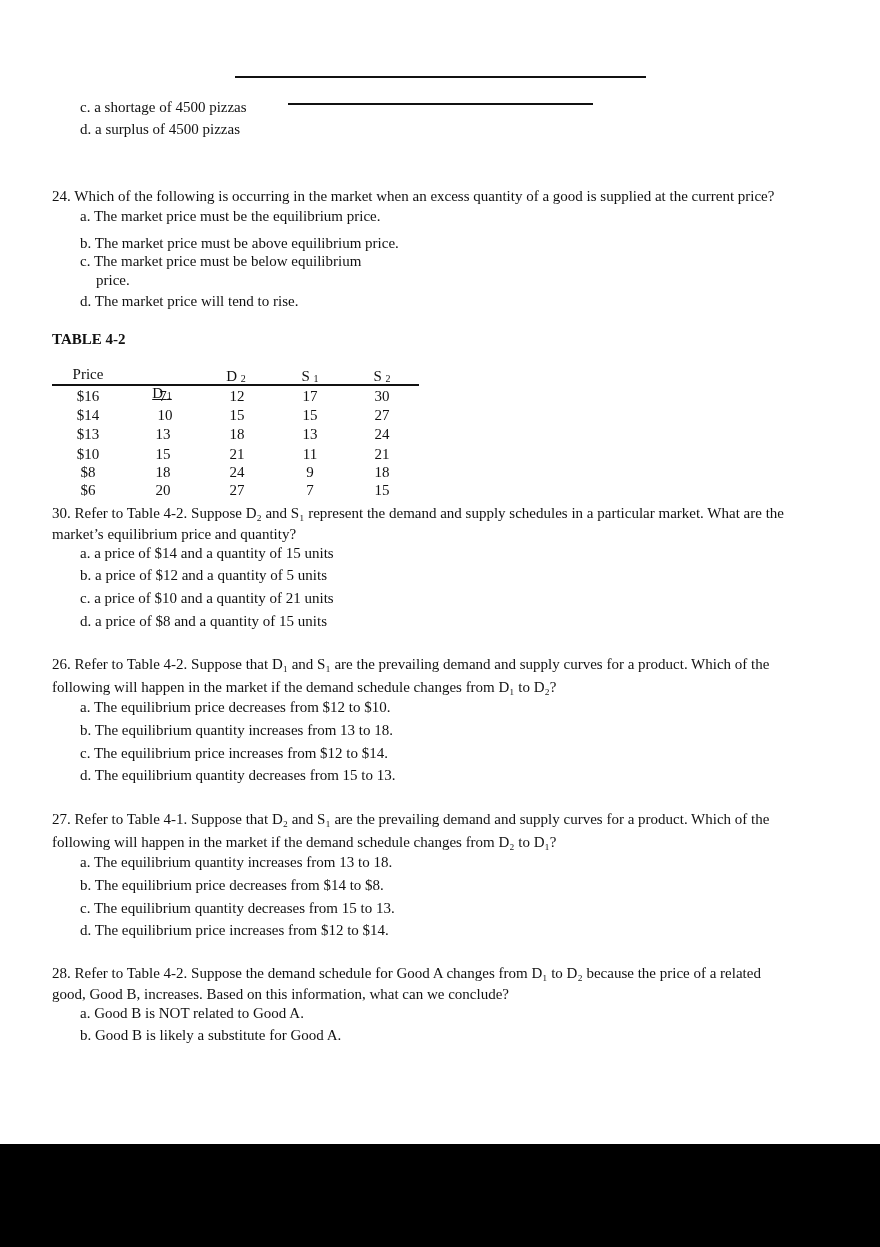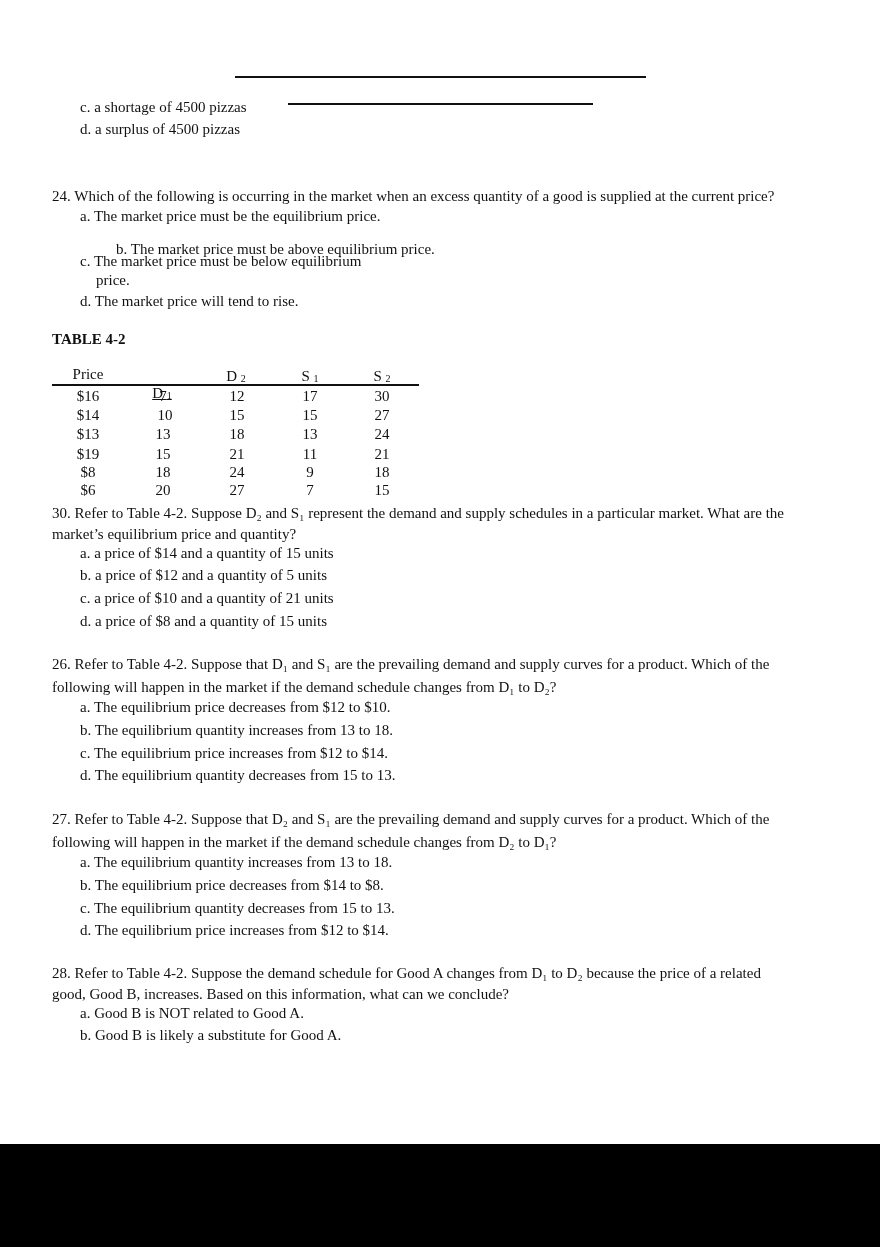--- a/index.html
+++ b/index.html
@@ -35,21 +35,21 @@
 </div>
 
 <div class="q" style="top:185px; white-space:nowrap;">
   <span>24.</span>
   <span>Which of the following is occurring in the market when an excess quantity of a good is supplied at the current price?</span>
 </div>
 <div class="opt" style="top:206px;">
   <span>a.</span>
   <span>The market price must be the equilibrium price.</span>
 </div>
-<div class="opt" style="top:239px;margin-left:36px;">
+<div class="opt" style="top:233px;">
   <span>b.</span>
   <span>The market price must be above equilibrium price.</span>
 </div>
 <div class="opt" style="top:251px;">
   <span>c.</span>
   <span>The market price must be below equilibrium</span>
 </div>
 <div class="opt" style="top:270px; left:96px;">
   <span>price.</span>
 </div>
@@ -96,21 +96,21 @@
     <div class="td" style="left:300px; top:41px;">27</div>
   </div>
   <div>
     <div class="td" style="left:6px; top:60px;">$13</div>
     <div class="td" style="left:81px; top:60px;">13</div>
     <div class="td" style="left:155px; top:60px;">18</div>
     <div class="td" style="left:228px; top:60px;">13</div>
     <div class="td" style="left:300px; top:60px;">24</div>
   </div>
   <div>
-    <div class="td" style="left:6px; top:80px;">$19</div>
+    <div class="td" style="left:6px; top:80px;">$10</div>
     <div class="td" style="left:81px; top:80px;">15</div>
     <div class="td" style="left:155px; top:80px;">21</div>
     <div class="td" style="left:228px; top:80px;font-family:Liberation Serif, serif;">11</div>
     <div class="td" style="left:300px; top:80px;">21</div>
   </div>
   <div>
     <div class="td" style="left:6px; top:98px;">$8</div>
     <div class="td" style="left:81px; top:98px;">18</div>
     <div class="td" style="left:155px; top:98px;">24</div>
     <div class="td" style="left:228px; top:98px;">9</div>
@@ -168,21 +168,21 @@
   <span>c.</span>
   <span>The equilibrium price increases from $12 to $14.</span>
 </div>
 <div class="opt" style="top:765px;">
   <span>d.</span>
   <span>The equilibrium quantity decreases from 15 to 13.</span>
 </div>
 
 <div class="q" style="top:808px; white-space:nowrap;">
   <span>27.</span>
-  <span>Refer to Table 4-2. Suppose that D₂ and S₁ are the prevailing demand and supply curves for a product. Which of the</span>
+  <span>Refer to Table 4-1. Suppose that D₂ and S₁ are the prevailing demand and supply curves for a product. Which of the</span>
 </div>
 <div class="q" style="top:831px;">
   <span>following will happen in the market if the demand schedule changes from D₂ to D₁?</span>
 </div>
 <div class="opt" style="top:852px;">
   <span>a.</span>
   <span>The equilibrium quantity increases from 13 to 18.</span>
 </div>
 <div class="opt" style="top:875px;">
   <span>b.</span>

